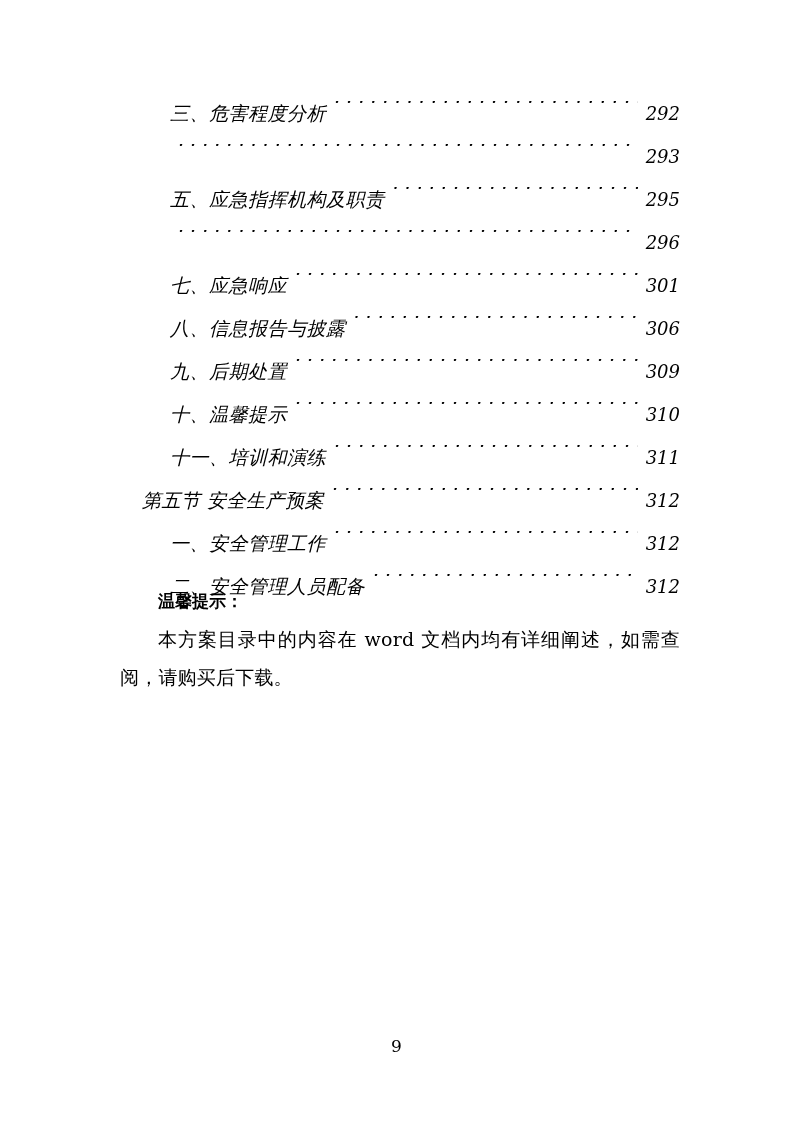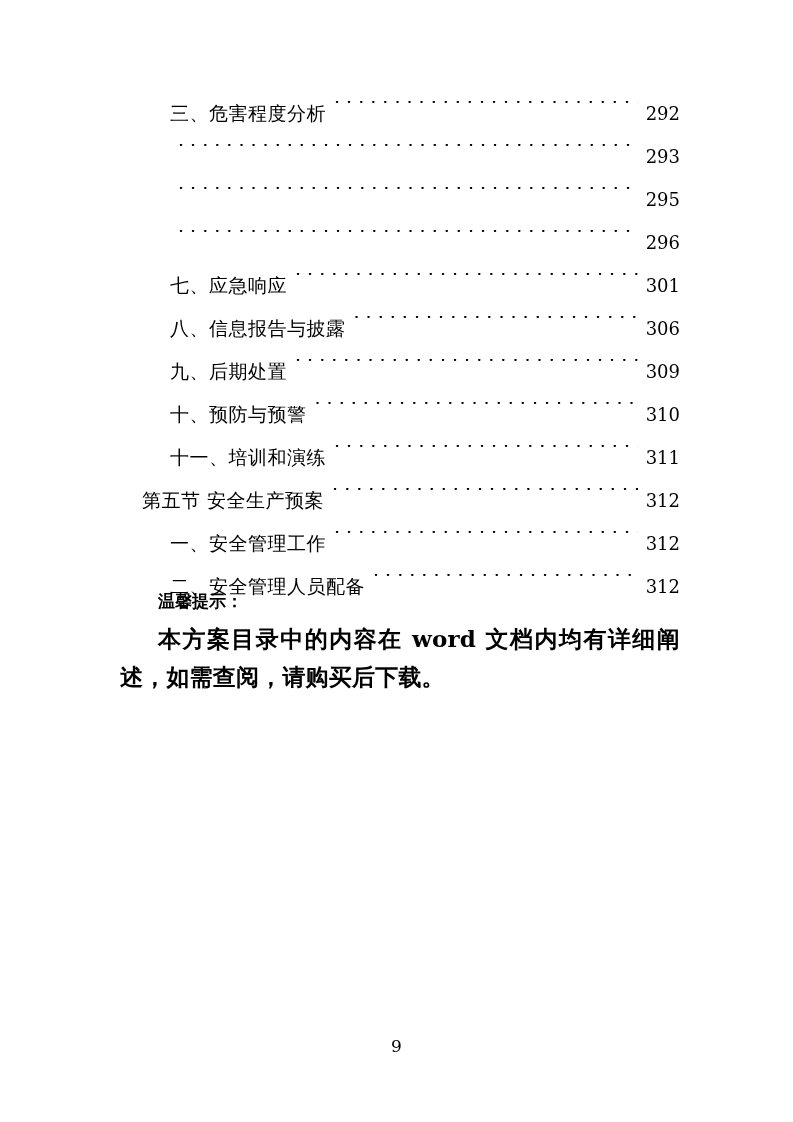--- a/index.html
+++ b/index.html
@@ -19,20 +19,21 @@
     position: absolute;
     top: 0; left: 0;
     width: 793px;
     height: 1122px;
   }
   .toc {
     position: absolute;
     top: 92px;
     left: 120px;
     width: 560px;
+    font-style: italic;
   }
   .toc-row {
     display: flex;
     align-items: baseline;
     font-size: 19px;
     line-height: 43px;
     white-space: nowrap;
   }
   .toc-row .label {
     flex: 0 0 auto;
@@ -70,22 +71,22 @@
     top: 582px;
     width: 560px;
   }
   .notice-title {
     font-weight: bold;
     font-size: 17px;
     padding-left: 38px;
     line-height: 38px;
   }
   .notice-body {
-    font-weight: bold;
-    font-size: 23px;
+    font-weight: normal;
+    font-size: 19px;
     line-height: 38px;
     text-indent: 38px;
     text-align: justify;
     letter-spacing: 0.2px;
   }
   .footer-page {
     position: absolute;
     top: 1036px;
     left: 0;
     width: 793px;
@@ -105,20 +106,21 @@
       <span class="leader"></span>
       <span class="page-num">292</span>
     </div>
 
     <div class="toc-row indent-1">
       <span class="leader"></span>
       <span class="page-num">293</span>
     </div>
 
     <div class="toc-row indent-1">
+      <span class="label">五、应急指挥机构及职责</span>
       <span class="leader"></span>
       <span class="page-num">295</span>
     </div>
 
     <div class="toc-row indent-1">
       <span class="leader"></span>
       <span class="page-num">296</span>
     </div>
 
     <div class="toc-row indent-1">
@@ -133,21 +135,21 @@
       <span class="page-num">306</span>
     </div>
 
     <div class="toc-row indent-1">
       <span class="label">九、后期处置</span>
       <span class="leader"></span>
       <span class="page-num">309</span>
     </div>
 
     <div class="toc-row indent-1">
-      <span class="label">十、预防与预警</span>
+      <span class="label">十、温馨提示</span>
       <span class="leader"></span>
       <span class="page-num">310</span>
     </div>
 
     <div class="toc-row indent-1">
       <span class="label">十一、培训和演练</span>
       <span class="leader"></span>
       <span class="page-num">311</span>
     </div>
 

